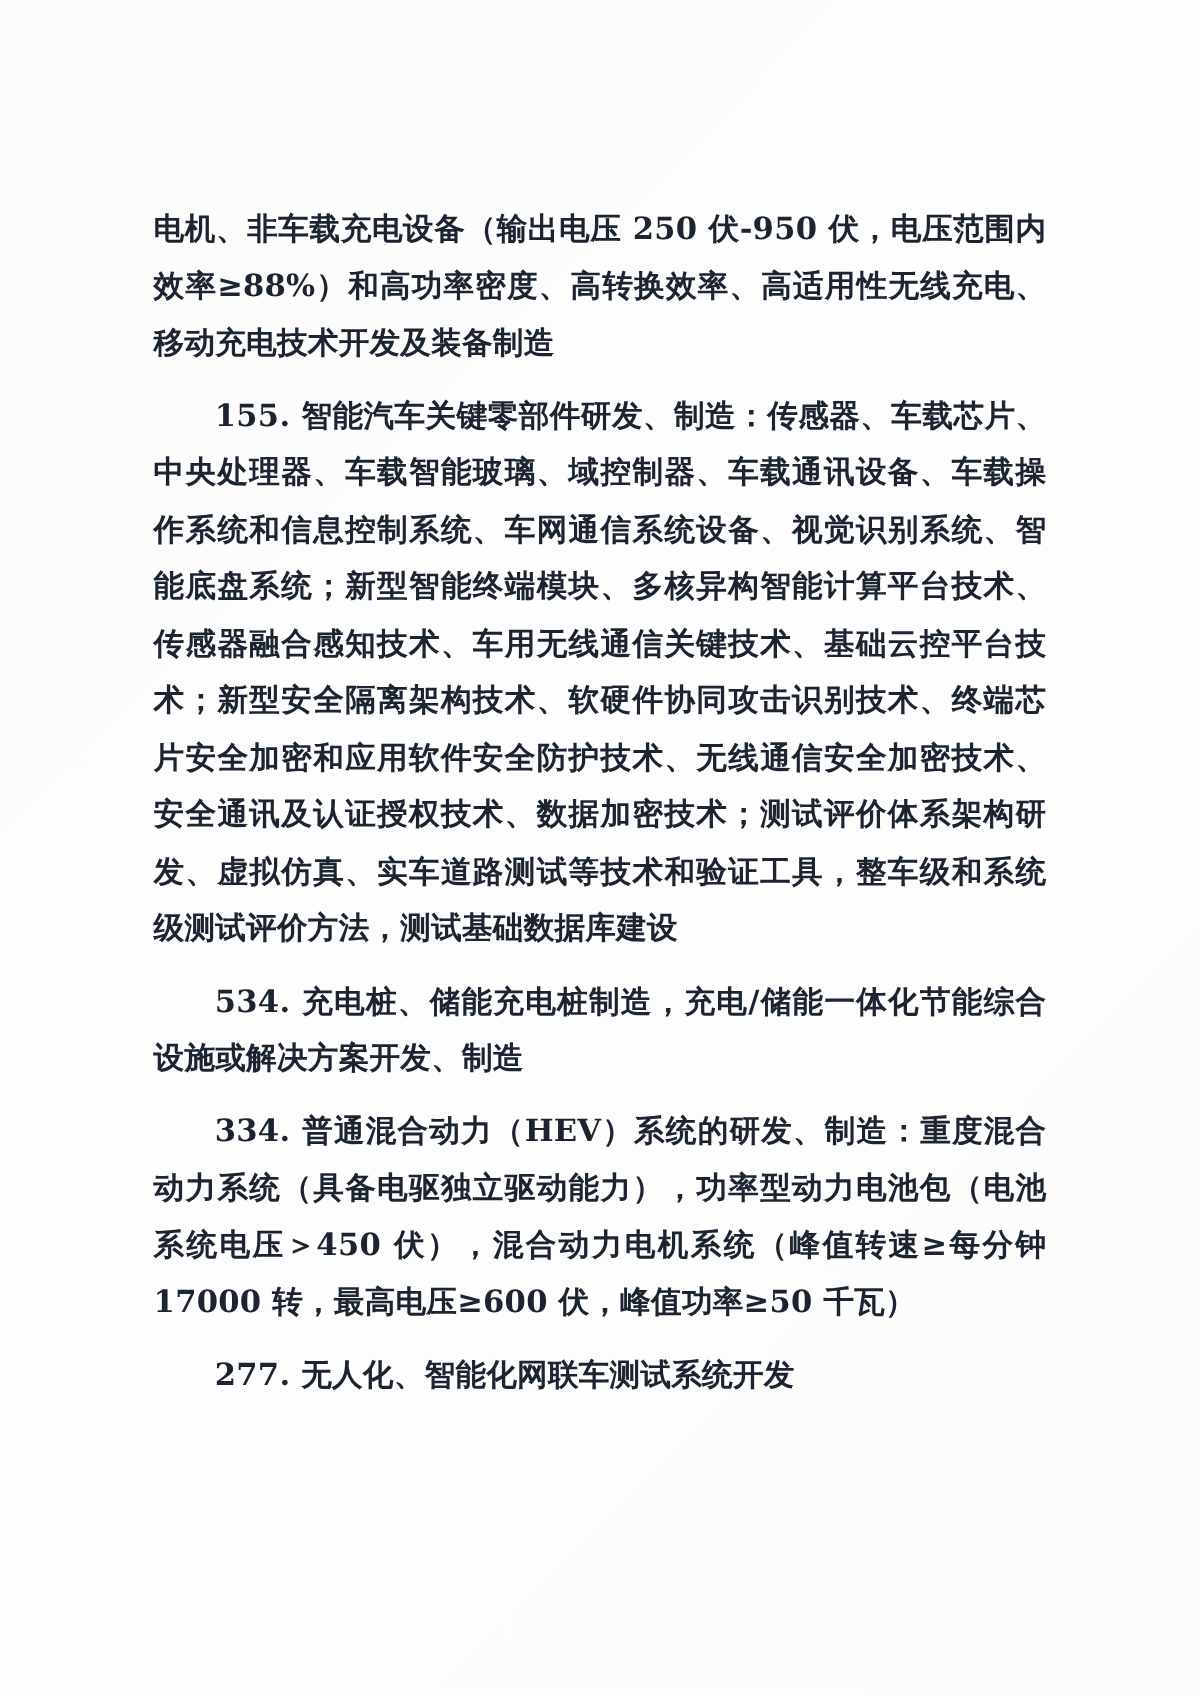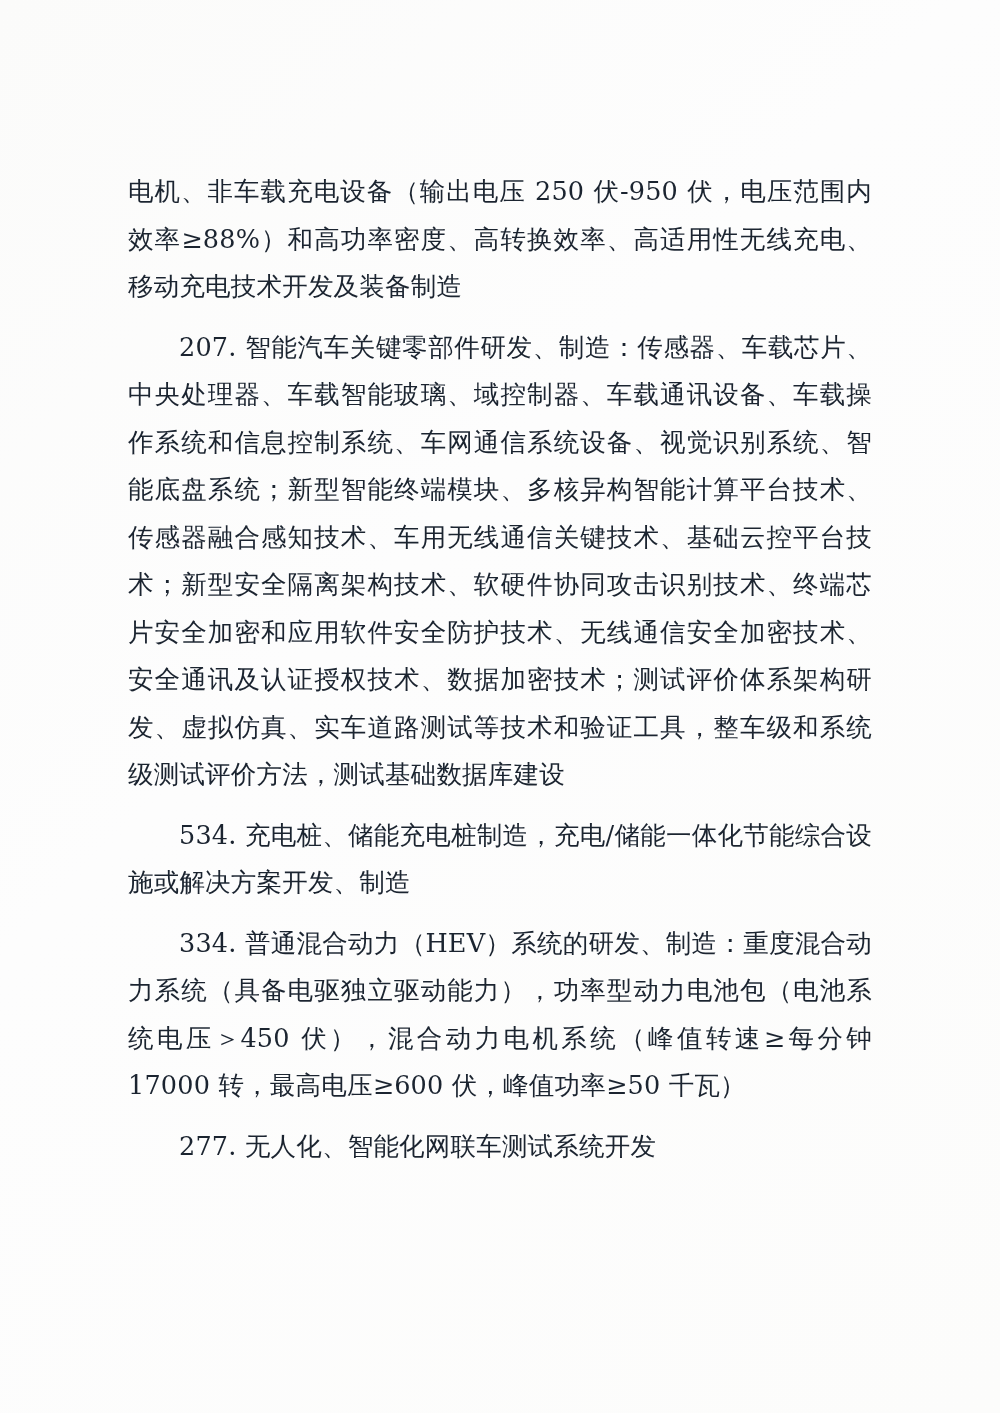--- a/index.html
+++ b/index.html
@@ -31,36 +31,36 @@
   }
   .para {
     font-size: 25.5px;
     line-height: 47.5px;
     color: #1b2430;
     text-align: justify;
     text-justify: inter-ideograph;
     letter-spacing: 0.2px;
     margin: 0 0 0 0;
     font-family: "DejaVu Serif", "Liberation Serif", serif;
-    font-weight: 400;
+    font-weight: 700;
   }
   .para + .para {
     margin-top: 13px;
   }
   .indent {
     text-indent: 2em;
   }
   .noindent {
     text-indent: 0;
   }
 </style>
 </head>
 <body>
 
 <div class="page">
   <div class="content">
     <p class="para noindent">电机、非车载充电设备（输出电压 250 伏-950 伏，电压范围内效率≥88%）和高功率密度、高转换效率、高适用性无线充电、移动充电技术开发及装备制造</p>
-    <p class="para indent">207. 智能汽车关键零部件研发、制造：传感器、车载芯片、中央处理器、车载智能玻璃、域控制器、车载通讯设备、车载操作系统和信息控制系统、车网通信系统设备、视觉识别系统、智能底盘系统；新型智能终端模块、多核异构智能计算平台技术、传感器融合感知技术、车用无线通信关键技术、基础云控平台技术；新型安全隔离架构技术、软硬件协同攻击识别技术、终端芯片安全加密和应用软件安全防护技术、无线通信安全加密技术、安全通讯及认证授权技术、数据加密技术；测试评价体系架构研发、虚拟仿真、实车道路测试等技术和验证工具，整车级和系统级测试评价方法，测试基础数据库建设</p>
+    <p class="para indent">155. 智能汽车关键零部件研发、制造：传感器、车载芯片、中央处理器、车载智能玻璃、域控制器、车载通讯设备、车载操作系统和信息控制系统、车网通信系统设备、视觉识别系统、智能底盘系统；新型智能终端模块、多核异构智能计算平台技术、传感器融合感知技术、车用无线通信关键技术、基础云控平台技术；新型安全隔离架构技术、软硬件协同攻击识别技术、终端芯片安全加密和应用软件安全防护技术、无线通信安全加密技术、安全通讯及认证授权技术、数据加密技术；测试评价体系架构研发、虚拟仿真、实车道路测试等技术和验证工具，整车级和系统级测试评价方法，测试基础数据库建设</p>
     <p class="para indent">534. 充电桩、储能充电桩制造，充电/储能一体化节能综合设施或解决方案开发、制造</p>
     <p class="para indent">334. 普通混合动力（HEV）系统的研发、制造：重度混合动力系统（具备电驱独立驱动能力），功率型动力电池包（电池系统电压＞450 伏），混合动力电机系统（峰值转速≥每分钟 17000 转，最高电压≥600 伏，峰值功率≥50 千瓦）</p>
     <p class="para indent">277. 无人化、智能化网联车测试系统开发</p>
   </div>
 </div>
 
 </body></html>

